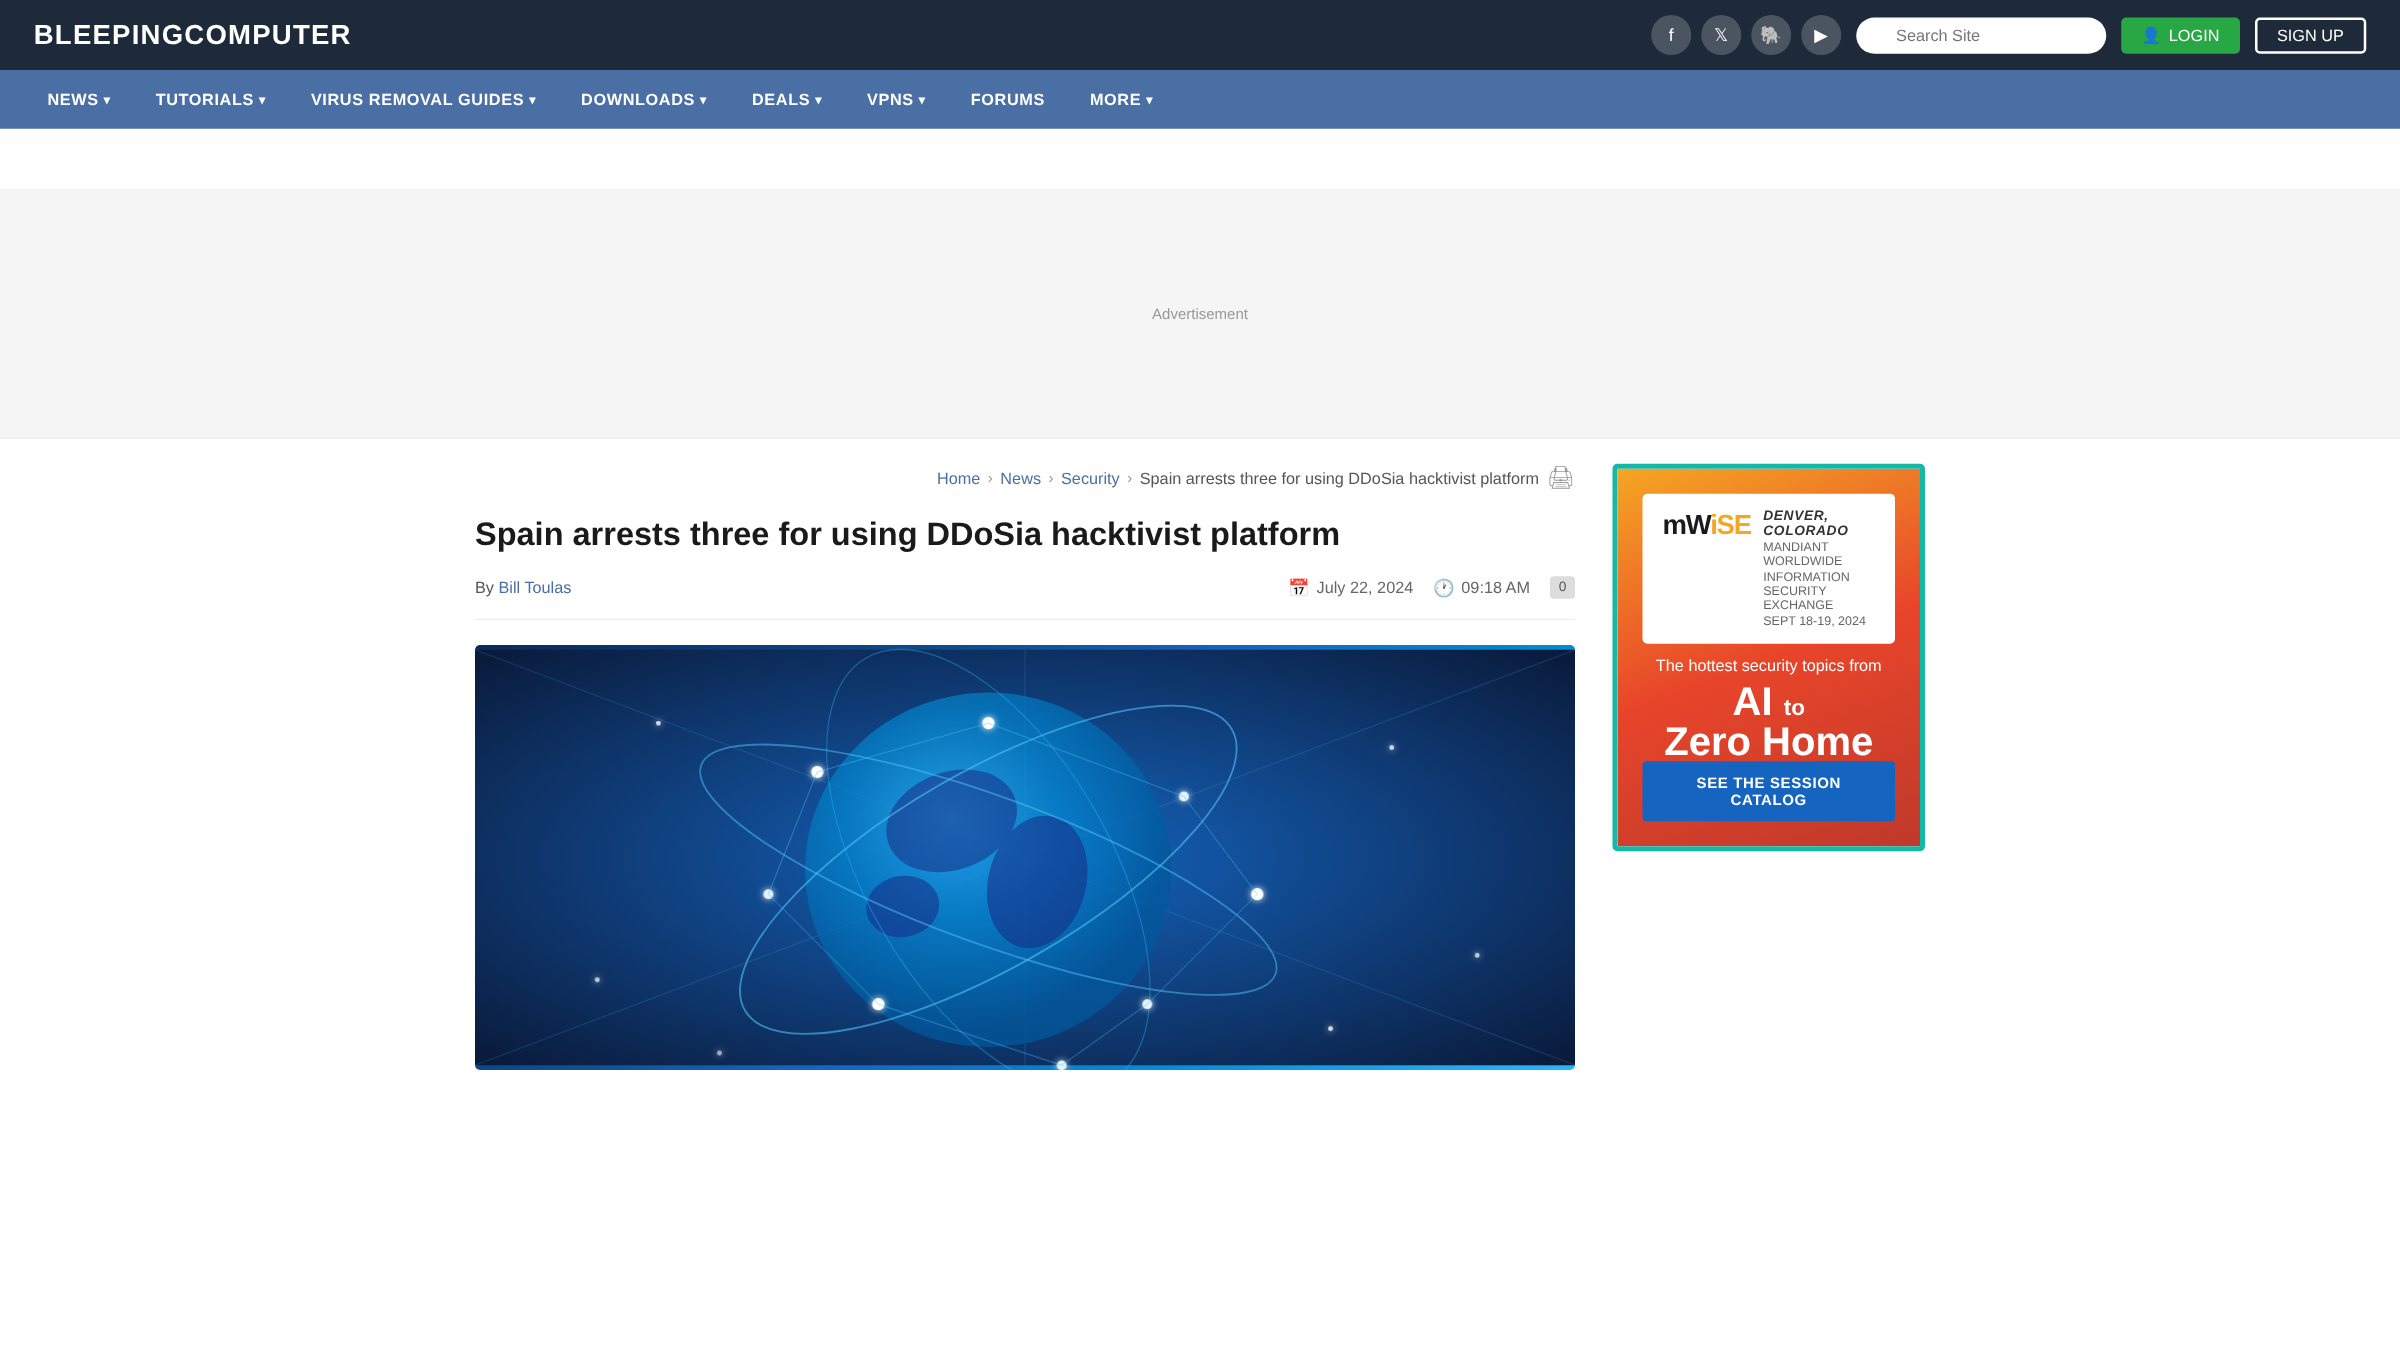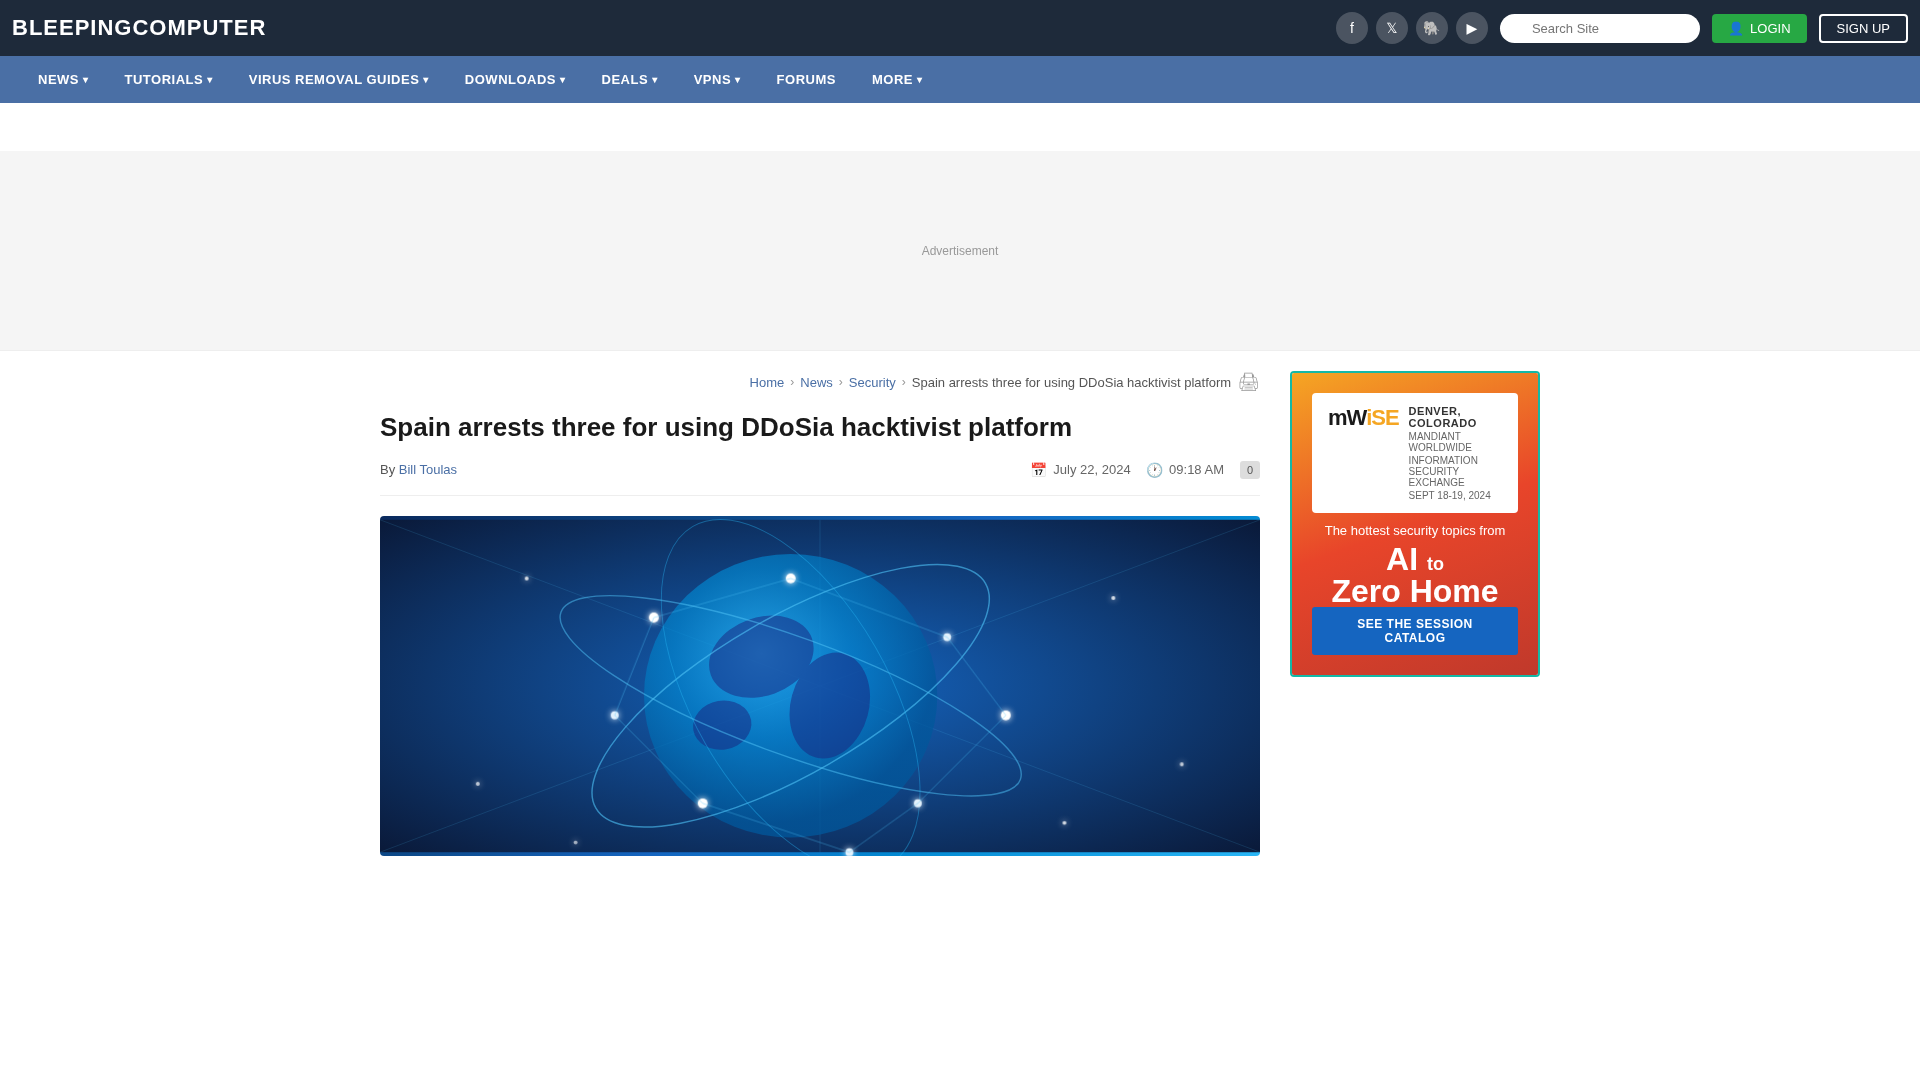--- a/index.html
+++ b/index.html
@@ -1,21 +1,21 @@
 <!DOCTYPE html>
 <html><head>
   <meta charset="utf-8">
   <style>
     * { margin: 0; padding: 0; box-sizing: border-box; }
     body { font-family: Arial, sans-serif; background: #fff; color: #333; font-size: 14px; }
 
     
     .header {
       background: #1e2a3a;
-      padding: 12px 12px;
+      padding: 12px 27px;
       display: flex;
       align-items: center;
       justify-content: space-between;
     }
     .logo {
       color: #fff;
       font-size: 22px;
       font-weight: normal;
       letter-spacing: 1px;
     }
@@ -220,21 +220,21 @@
       align-items: center;
       justify-content: center;
     }
     .globe-svg {
       width: 100%;
       height: 100%;
     }
 
     
     .ad-sidebar {
-      border: 2px solid #14b8a6;
+      border: 4px solid #14b8a6;
       border-radius: 4px;
       overflow: hidden;
       margin-bottom: 29px;
     }
     .ad-sidebar-inner {
       background: linear-gradient(160deg, #f5a623 0%, #e8452a 50%, #c0392b 100%);
       padding: 20px;
       text-align: center;
       min-height: 280px;
       display: flex;
@@ -258,20 +258,21 @@
       letter-spacing: -1px;
     }
     .ad-event-info {
       text-align: left;
     }
     .ad-event-info .event-name {
       font-size: 11px;
       font-weight: 700;
       color: #333;
       letter-spacing: 0.5px;
+      font-style: italic;
     }
     .ad-event-info .event-details {
       font-size: 10px;
       color: #666;
       margin-top: 2px;
     }
     .ad-middle-text {
       color: #fff;
       font-size: 13px;
       text-align: left;

